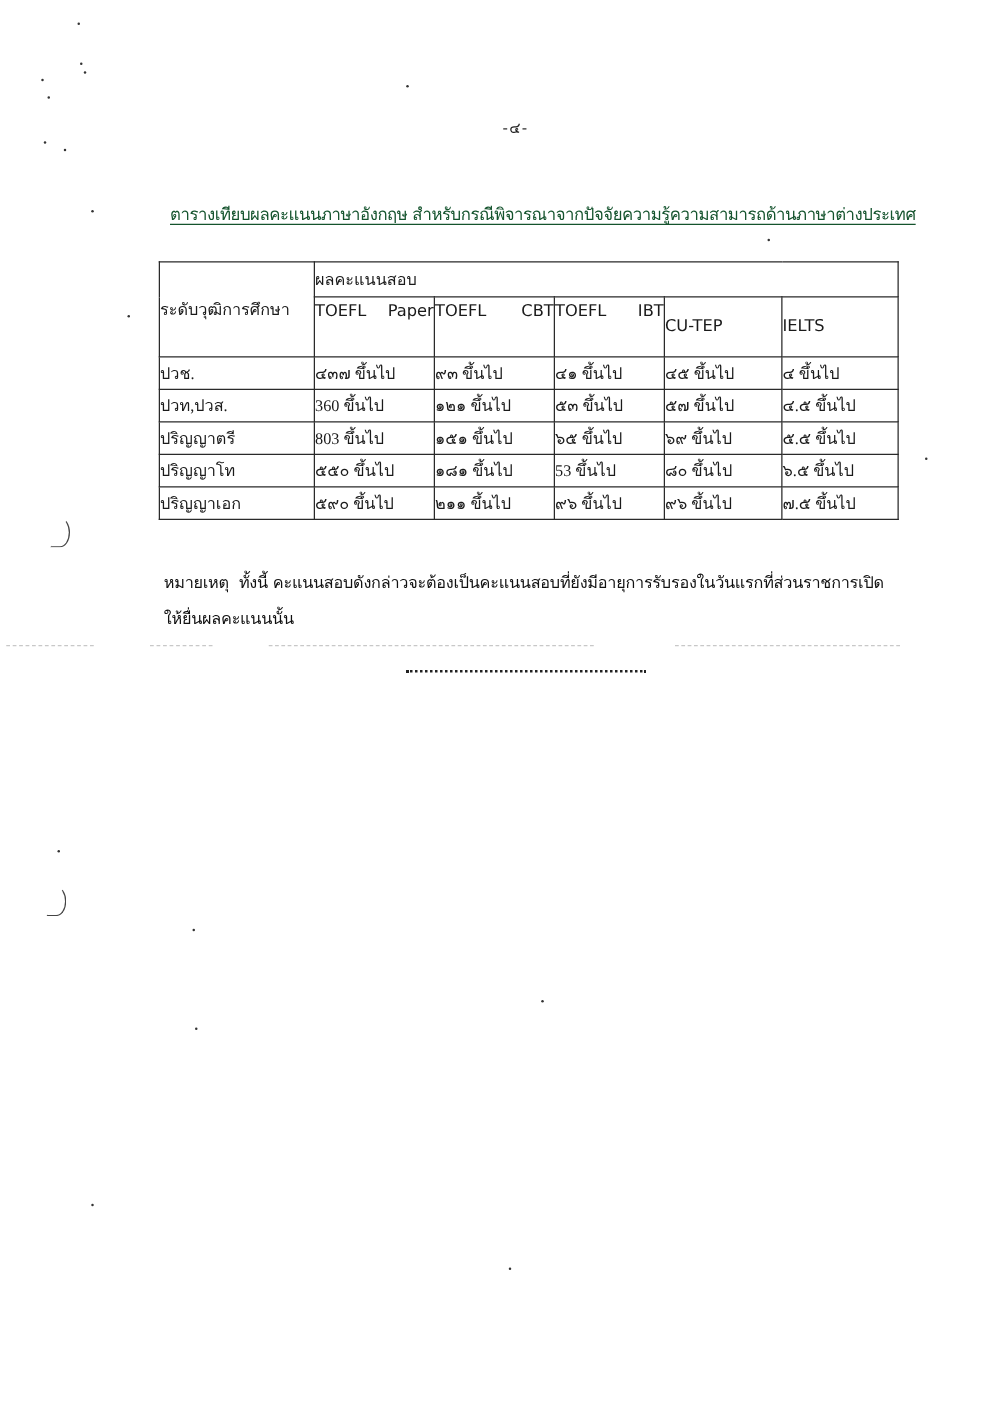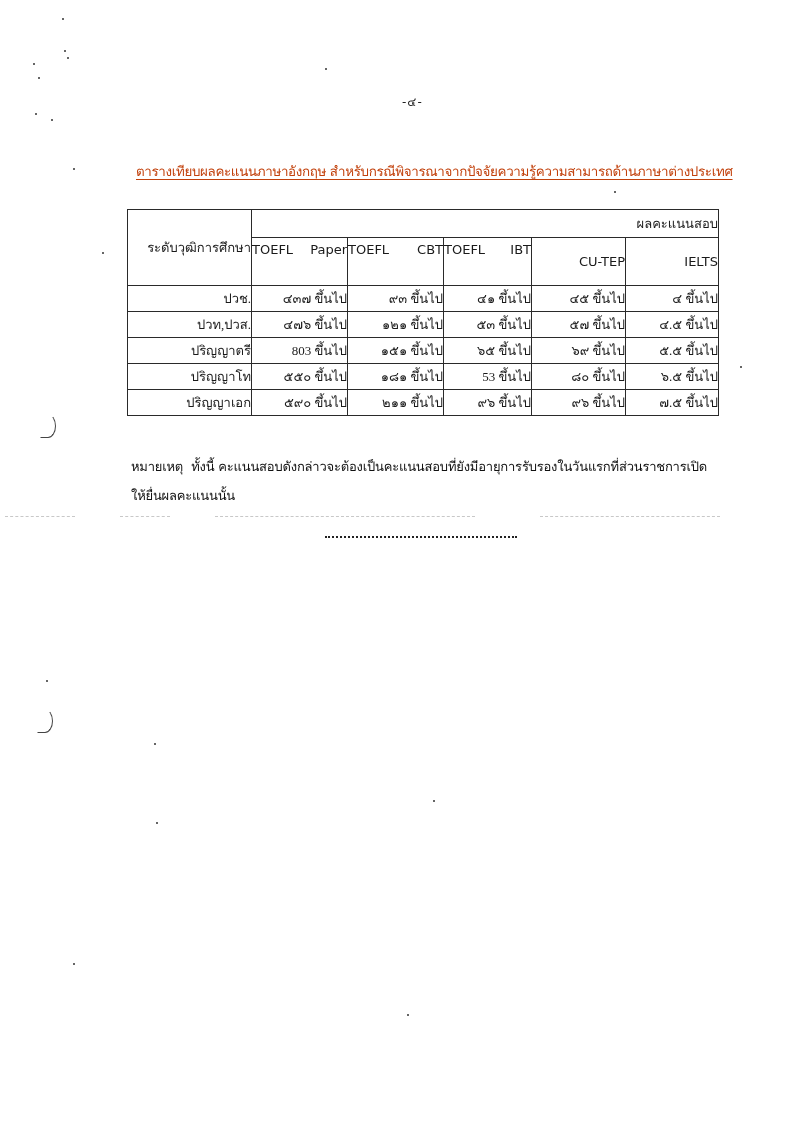--- a/index.html
+++ b/index.html
@@ -25,35 +25,35 @@
     }
     .doc-title {
       position: absolute;
       left: 136px;
       top: 161px;
       width: 580px;
       font-size: 13.4px;
       text-decoration: underline;
       text-underline-offset: 3px;
       white-space: nowrap;
-      color: #c2410c;
+      color: #14532d;
       letter-spacing: -0.35px;
     }
     table.scores {
       position: absolute;
       left: 127px;
       top: 209px;
       width: 591px;
       border-collapse: collapse;
       table-layout: fixed;
       font-size: 13px;
     }
     table.scores td, table.scores th {
       border: 1.5px solid #2a2a2a;
-      text-align: right;
+      text-align: left;
       vertical-align: middle;
       padding: 0;
       font-weight: normal;
       color: #1a1a1a;
     }
     .h-top { height: 28px; }
     .h-sub { height: 48px; }
     .h-sub .two-line {
       display: flex;
       flex-direction: row;
@@ -189,21 +189,21 @@
     <tr class="data-row">
       <td>ปวช.</td>
       <td>๔๓๗ ขึ้นไป</td>
       <td>๙๓ ขึ้นไป</td>
       <td>๔๑ ขึ้นไป</td>
       <td>๔๕ ขึ้นไป</td>
       <td>๔ ขึ้นไป</td>
     </tr>
     <tr class="data-row">
       <td>ปวท,ปวส.</td>
-      <td>๔๗๖ ขึ้นไป</td>
+      <td>360 ขึ้นไป</td>
       <td>๑๒๑ ขึ้นไป</td>
       <td>๕๓ ขึ้นไป</td>
       <td>๕๗ ขึ้นไป</td>
       <td>๔.๕ ขึ้นไป</td>
     </tr>
     <tr class="data-row">
       <td>ปริญญาตรี</td>
       <td>803 ขึ้นไป</td>
       <td>๑๕๑ ขึ้นไป</td>
       <td>๖๕ ขึ้นไป</td>

